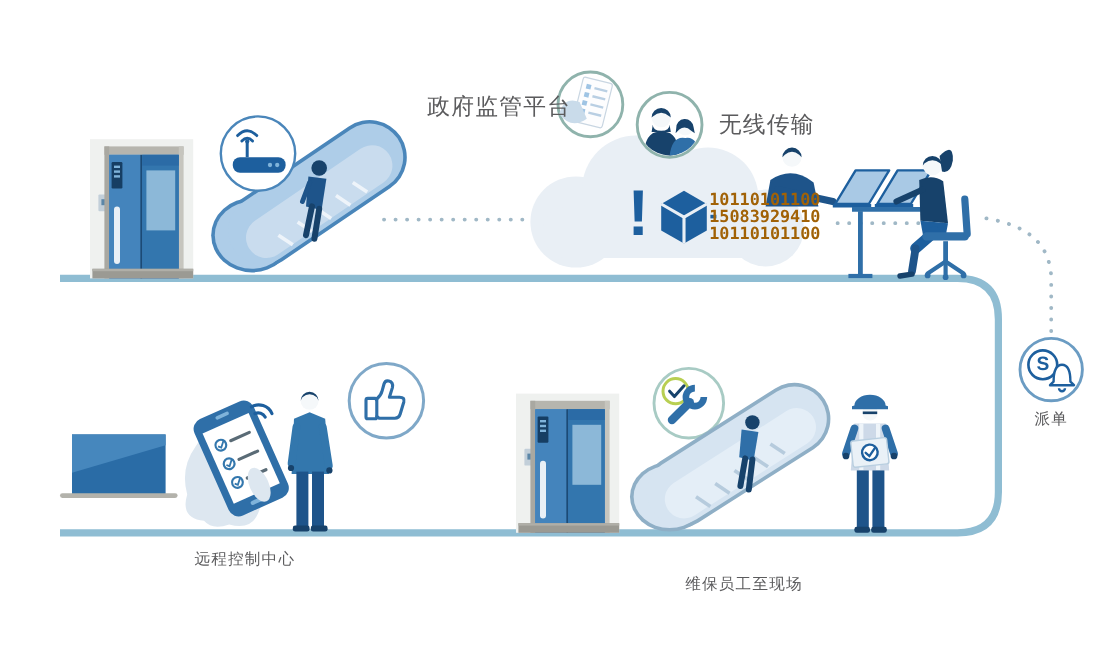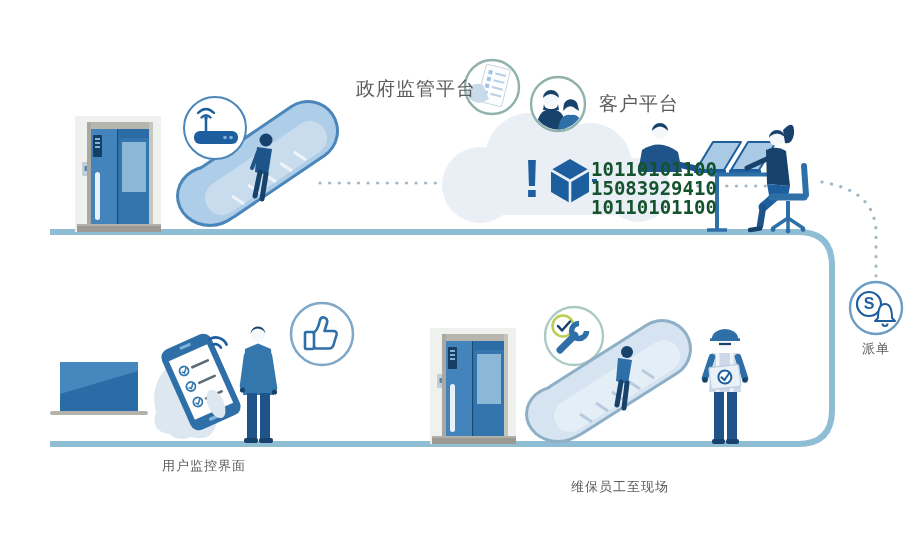--- a/index.html
+++ b/index.html
@@ -10,23 +10,23 @@
   .lbl-sm{font-size:13px;}
   #lbl-gov{left:356px;top:76px;}
   #lbl-customer{left:599px;top:91px;}
   #lbl-remote{left:757px;top:96px;}
   #lbl-wireless{left:357px;top:159px;}
   #lbl-user{left:162px;top:457px;}
   #lbl-maint{left:571px;top:478px;}
   #lbl-dispatch{left:846px;top:340px;width:60px;text-align:center;}
   #cloud-excl{position:absolute;left:520px;top:151px;width:24px;text-align:center;
               font-size:54px;font-weight:bold;color:#1d5f9e;line-height:1;}
-  #cloud-binary{position:absolute;left:591px;top:160px;color:#14532d;
+  #cloud-binary{position:absolute;left:591px;top:160px;color:#a16207;
                 font-family:"DejaVu Sans Mono",monospace;font-weight:bold;
-                font-size:19px;line-height:1.0;}
+                font-size:14px;line-height:1.0;}
   #cloud-binary span{display:block;}
   #dispatch-letter{position:absolute;left:858px;top:294px;width:22px;height:20px;
                    text-align:center;line-height:20px;font-size:16px;font-weight:bold;color:#1d5f9e;}
 </style>
 </head>
 <body>
 
 <div class="stage">
 
 <svg width="919" height="548" viewBox="0 0 919 548">
@@ -298,22 +298,22 @@
     <circle cx="876" cy="308" r="26" fill="#fff" stroke="#6b9cc3" stroke-width="2.4"></circle>
     <circle cx="869" cy="304" r="12" fill="#fff" stroke="#1d5f9e" stroke-width="2.2"></circle>
     <g transform="translate(885,313)">
       <path d="M-7 5 Q-7 -9 0 -9 Q7 -9 7 5 L10 8 H-10 Z" fill="#fff" stroke="#1d5f9e" stroke-width="2" stroke-linejoin="round"></path>
       <path d="M-2.5 10.5 A2.5 2.5 0 0 0 2.5 10.5" fill="none" stroke="#1d5f9e" stroke-width="2"></path>
     </g>
   </g>
 </svg>
 
 <div class="lbl" id="lbl-gov">政府监管平台</div>
-<div class="lbl" id="lbl-customer">客户平台</div>
-<div class="lbl lbl-sm" id="lbl-user">用户监控界面</div>
+<div class="lbl" id="lbl-customer">无线传输</div>
+<div class="lbl lbl-sm" id="lbl-user">远程控制中心</div>
 <div class="lbl lbl-sm" id="lbl-maint">维保员工至现场</div>
 <div class="lbl lbl-sm" id="lbl-dispatch">派单</div>
 
 <div id="cloud-excl">!</div>
 <div id="cloud-binary">
   <span>10110101100</span>
   <span>15083929410</span>
   <span>10110101100</span>
 </div>
 <div id="dispatch-letter">S</div>

